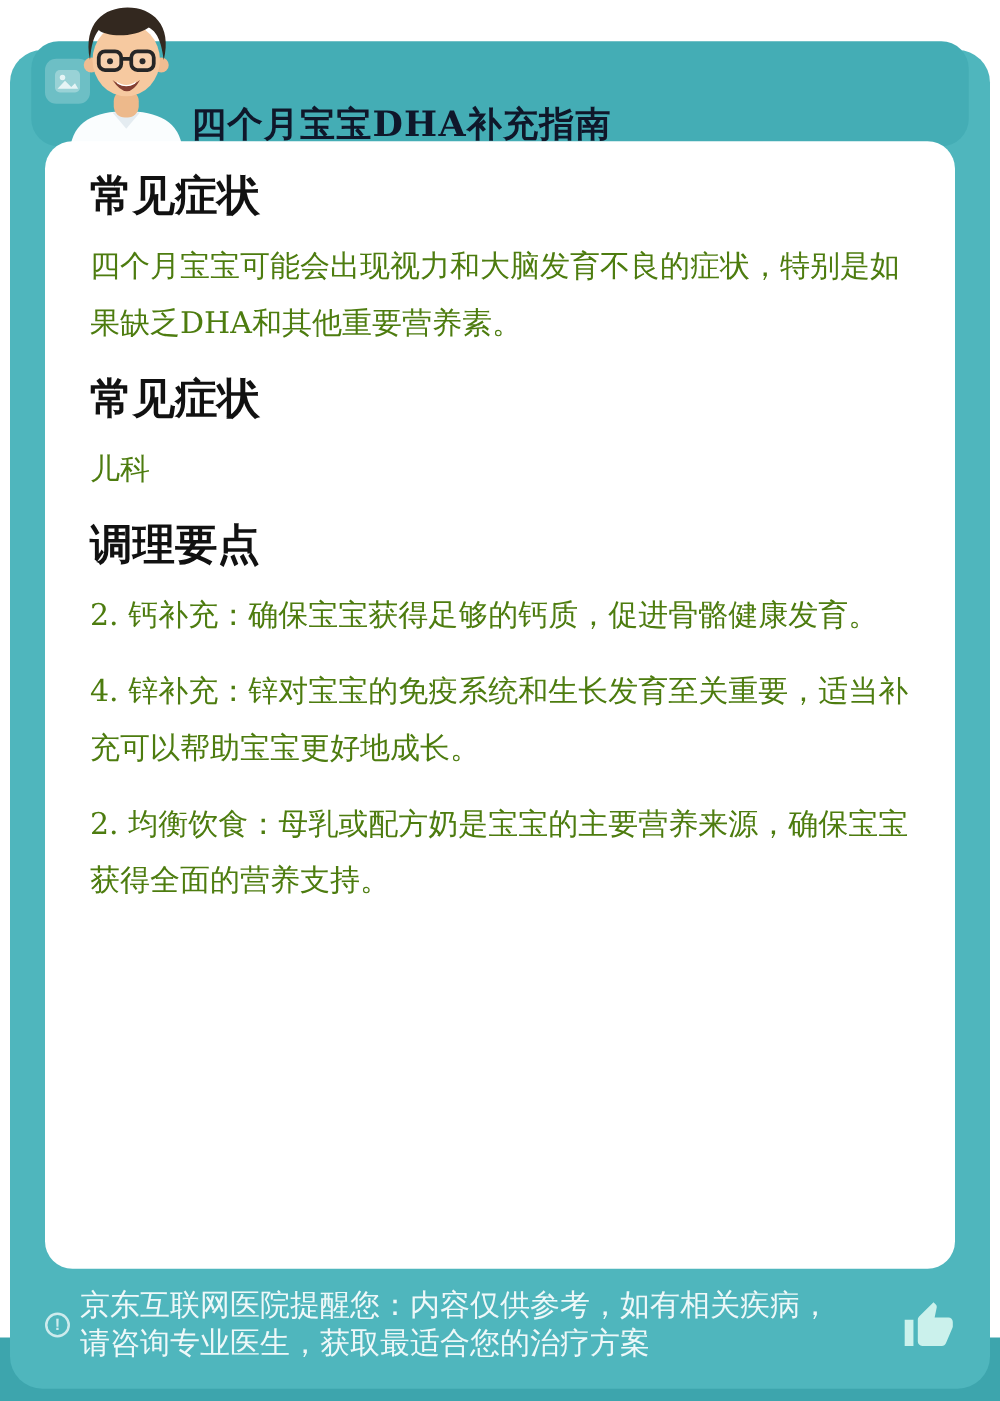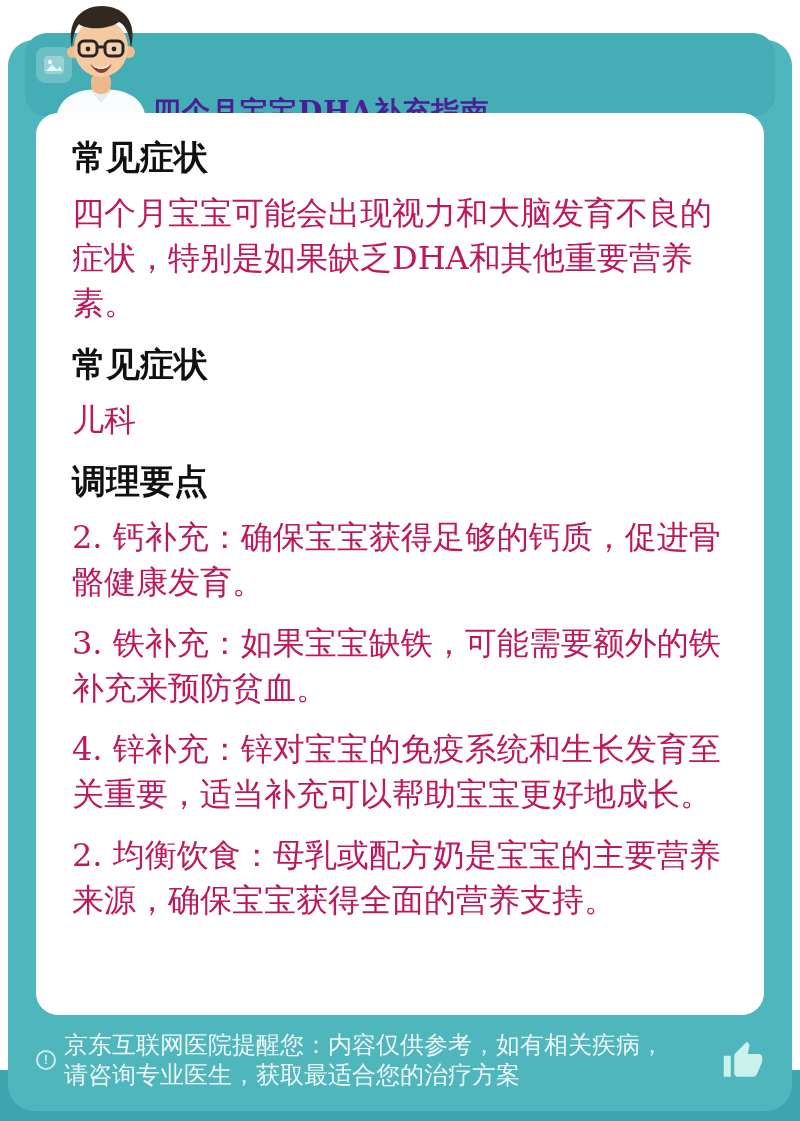--- a/index.html
+++ b/index.html
@@ -10,40 +10,40 @@
   
   .bottom-strip{position:absolute;left:0;right:0;top:1070px;bottom:0;background:#3da5ad;}
 
   
   .teal-container{position:absolute;left:8px;right:8px;top:40px;bottom:10px;
                   background:#4fb6bd;border-radius:26px;}
 
   
   .header-bar{position:absolute;left:25px;right:25px;top:33px;height:84px;
               background:#44adb5;border-radius:22px;}
-  .header-title{position:absolute;left:128px;top:60px;right:20px;
-                color:#4c1d95;font-size:28px;font-weight:bold;letter-spacing:1px;
+  .header-title{position:absolute;left:128px;top:48px;right:20px;
+                color:#0f172a;font-size:28px;font-weight:bold;letter-spacing:1px;
                 white-space:nowrap;overflow:hidden;}
 
   
   .pic-badge{position:absolute;left:36px;top:47px;width:36px;height:36px;
              background:rgba(255,255,255,0.22);border-radius:9px;
              display:flex;align-items:center;justify-content:center;}
 
   
   .avatar{position:absolute;left:46px;top:2px;width:110px;height:118px;}
 
   
   .card{position:absolute;left:36px;right:36px;top:113px;height:902px;
         background:#ffffff;border-radius:22px;padding:24px 24px 20px 36px;
         box-sizing:border-box;color:#1a1a1a;}
   .card h2{font-size:34px;line-height:40px;font-weight:bold;margin:18px 0 14px 0;
            font-family:"DejaVu Sans","Liberation Sans",sans-serif;color:#111;}
   .card h2.first{margin-top:0;}
-  .card p{font-size:32px;line-height:45px;margin:0 0 16px 0;color:#be185d;}
+  .card p{font-size:24px;line-height:45px;margin:0 0 16px 0;color:#4d7c0f;}
 
   
   .footer{position:absolute;left:36px;top:1030px;width:660px;
           display:flex;align-items:center;gap:8px;
           font-family:"Liberation Sans","DejaVu Sans",sans-serif;}
   .info-icon{flex:0 0 auto;width:20px;height:20px;border-radius:50%;
              border:2px solid rgba(255,255,255,0.72);box-sizing:border-box;
              color:rgba(255,255,255,0.72);font-size:13px;line-height:16px;
              text-align:center;font-weight:bold;}
   .footer-text{color:rgba(255,255,255,0.9);font-size:24px;line-height:30px;
@@ -92,21 +92,20 @@
 
   <div class="card">
     <h2 class="first">常见症状</h2>
     <p>四个月宝宝可能会出现视力和大脑发育不良的症状，特别是如果缺乏DHA和其他重要营养素。</p>
 
     <h2>常见症状</h2>
     <p>儿科</p>
 
     <h2>调理要点</h2>
     <p>2. 钙补充：确保宝宝获得足够的钙质，促进骨骼健康发育。</p>
-    <p>3. 铁补充：如果宝宝缺铁，可能需要额外的铁补充来预防贫血。</p>
     <p>4. 锌补充：锌对宝宝的免疫系统和生长发育至关重要，适当补充可以帮助宝宝更好地成长。</p>
     <p>2. 均衡饮食：母乳或配方奶是宝宝的主要营养来源，确保宝宝获得全面的营养支持。</p>
   </div>
 
   <div class="footer">
     <div class="info-icon">!</div>
     <div class="footer-text">京东互联网医院提醒您：内容仅供参考，如有相关疾病，请咨询专业医生，获取最适合您的治疗方案</div>
   </div>
 
   <div class="thumb">

